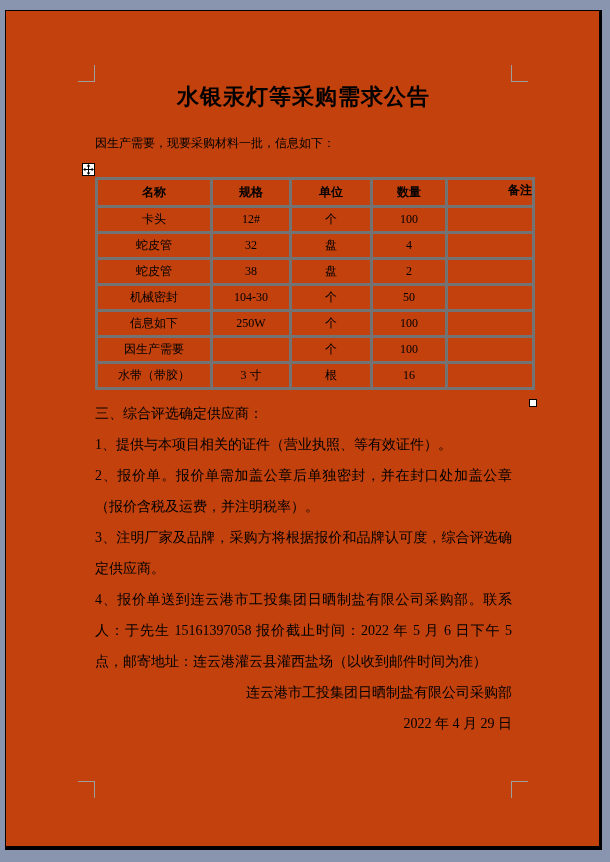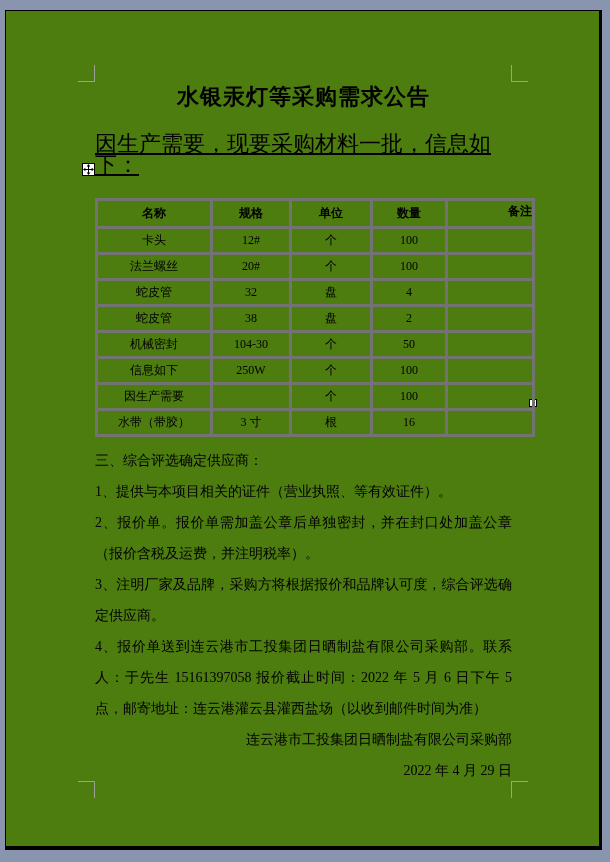--- a/index.html
+++ b/index.html
@@ -14,21 +14,21 @@
     background: #8994AE;
     font-family: "Liberation Serif", "DejaVu Serif", serif;
     color: #000;
   }
   .page {
     position: absolute;
     left: 5px;
     top: 10px;
     width: 593px;
     height: 835px;
-    background: #4d7c0f;
+    background: #c2410c;
     border: 1px solid #000;
     border-right-width: 3px;
     border-bottom-width: 4px;
   }
   
   .mark {
     position: absolute;
     width: 17px;
     height: 17px;
     box-sizing: border-box;
@@ -73,23 +73,22 @@
   .doc-title {
     margin: 12px 0 0 0;
     font-size: 22px;
     line-height: 28px;
     font-weight: bold;
     text-align: center;
     letter-spacing: 1px;
   }
   .intro {
     margin: 22px 0 10px 0;
-    font-size: 22px;
+    font-size: 12px;
     line-height: 21px;
-    text-decoration: underline;
   }
   table.items {
     margin-top: 23px;
     border-collapse: collapse;
     width: 437px;
     table-layout: fixed;
     font-size: 12px;
   }
   table.items th, table.items td {
     border: 3px solid #737373;
@@ -166,27 +165,20 @@
       </thead>
       <tbody>
         <tr>
           <td>卡头</td>
           <td>12#</td>
           <td>个</td>
           <td>100</td>
           <td></td>
         </tr>
         <tr>
-          <td>法兰螺丝</td>
-          <td>20#</td>
-          <td>个</td>
-          <td>100</td>
-          <td></td>
-        </tr>
-        <tr>
           <td>蛇皮管</td>
           <td>32</td>
           <td>盘</td>
           <td>4</td>
           <td></td>
         </tr>
         <tr>
           <td>蛇皮管</td>
           <td>38</td>
           <td>盘</td>

